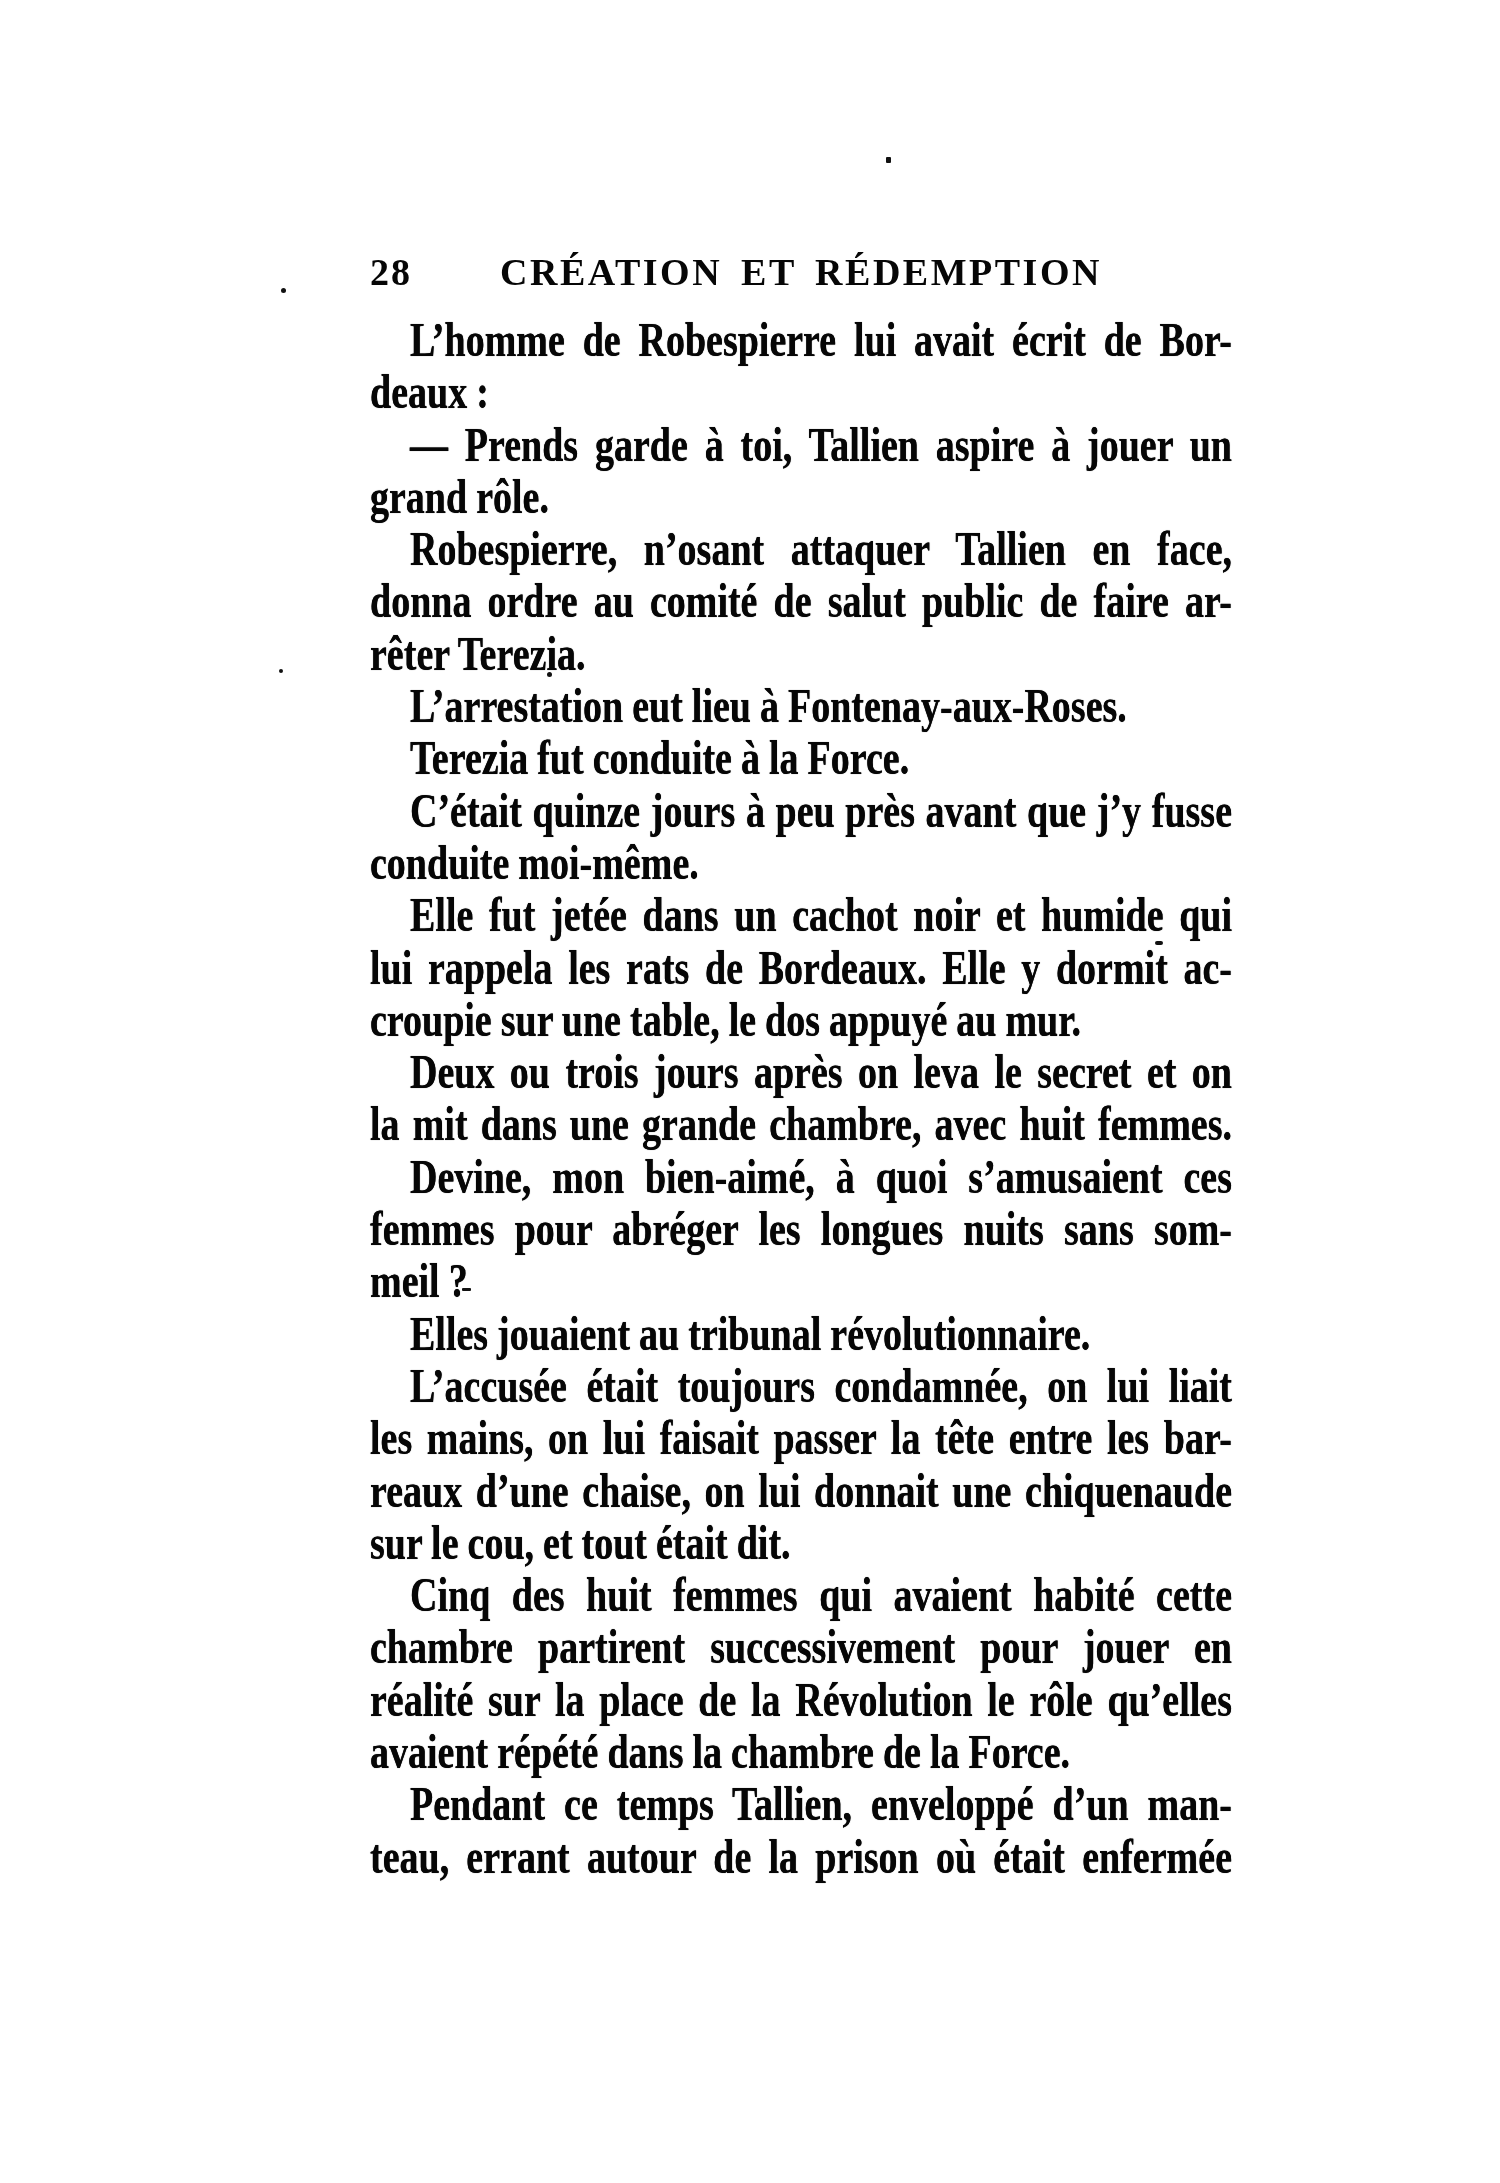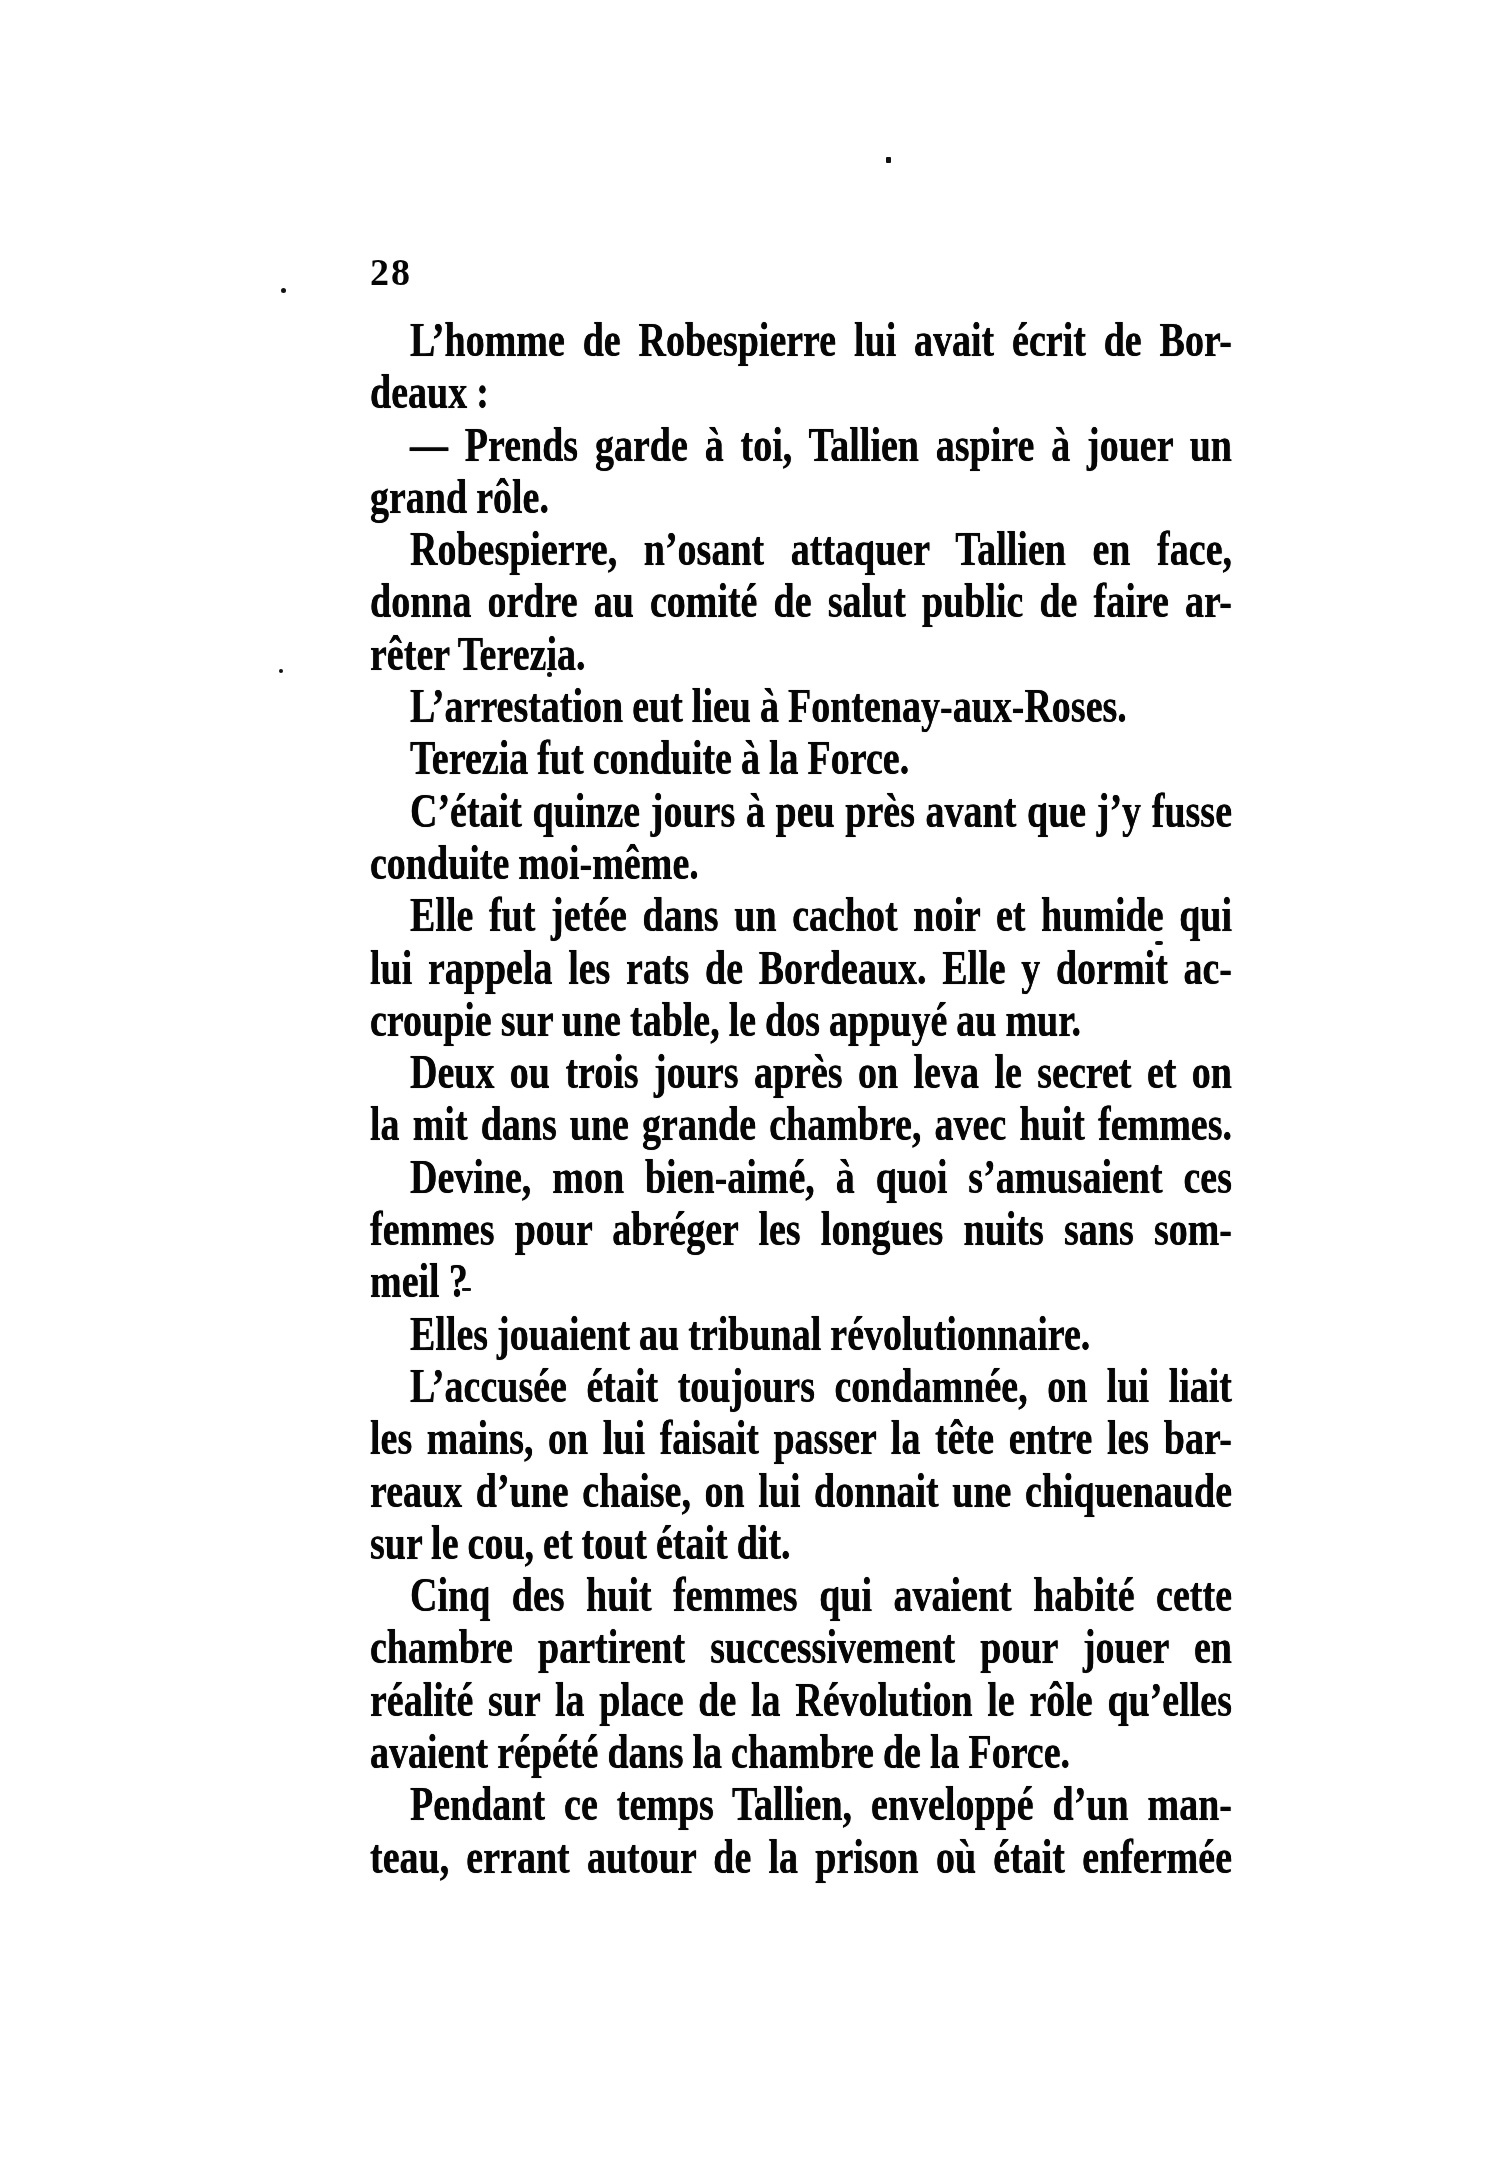--- a/index.html
+++ b/index.html
@@ -82,20 +82,21 @@
   .s6 { left: 462px; top: 1288px; width: 9px; height: 3px; border-radius: 1px; }
   .s7 { left: 798px; top: 1646px; width: 5px; height: 5px; }
 </style>
 </head>
 <body>
 
 <div class="page">
 
   <div class="header">
     <span class="pagenum">28</span>
+    <span class="title">CRÉATION ET RÉDEMPTION</span>
   </div>
 
   <div class="textblock" id="text-body">
       <div class="line j ind">L’homme de Robespierre lui avait écrit de Bor-</div>
       <div class="line">deaux :</div>
       <div class="line j ind">— Prends garde à toi, Tallien aspire à jouer un</div>
       <div class="line">grand rôle.</div>
       <div class="line j ind">Robespierre, n’osant attaquer Tallien en face,</div>
       <div class="line j">donna ordre au comité de salut public de faire ar-</div>
       <div class="line">rêter Terezia.</div>

